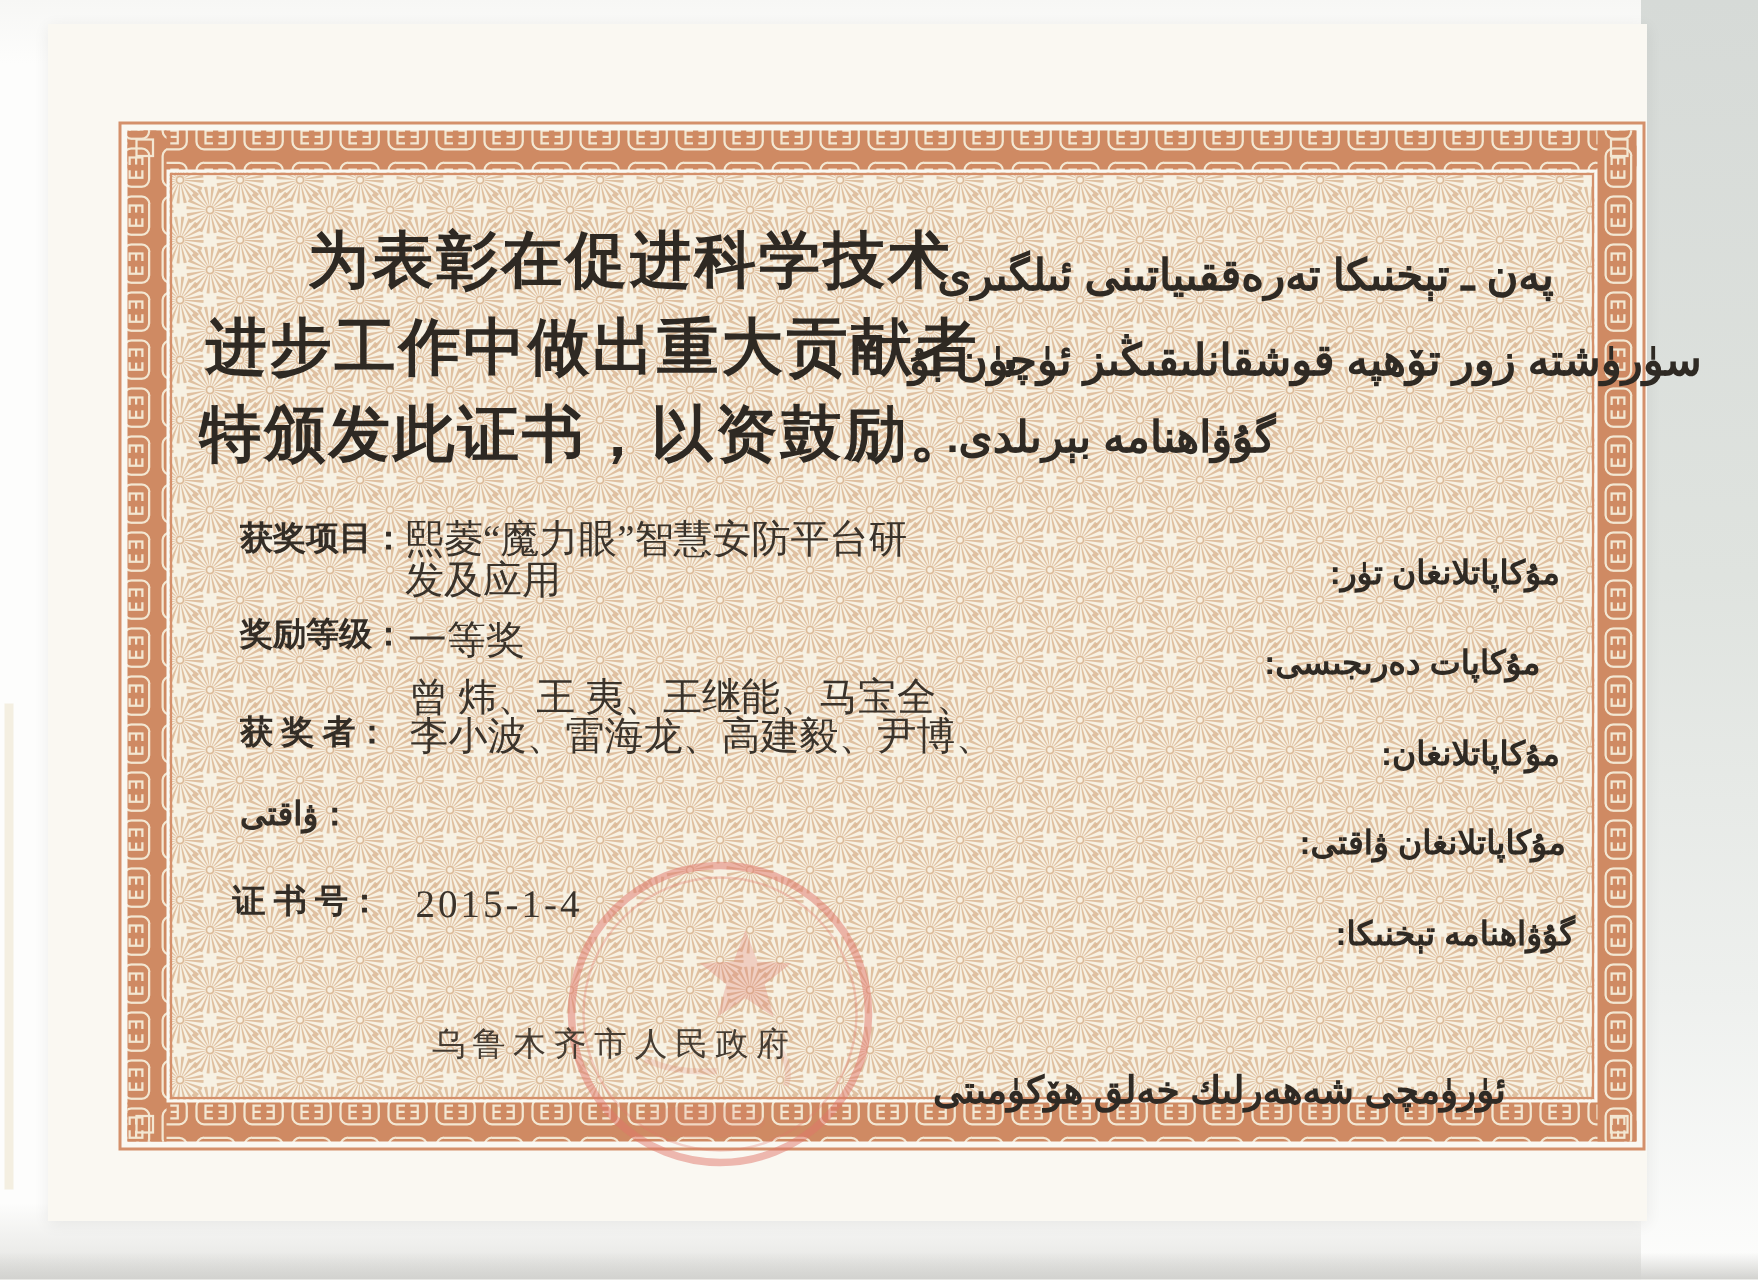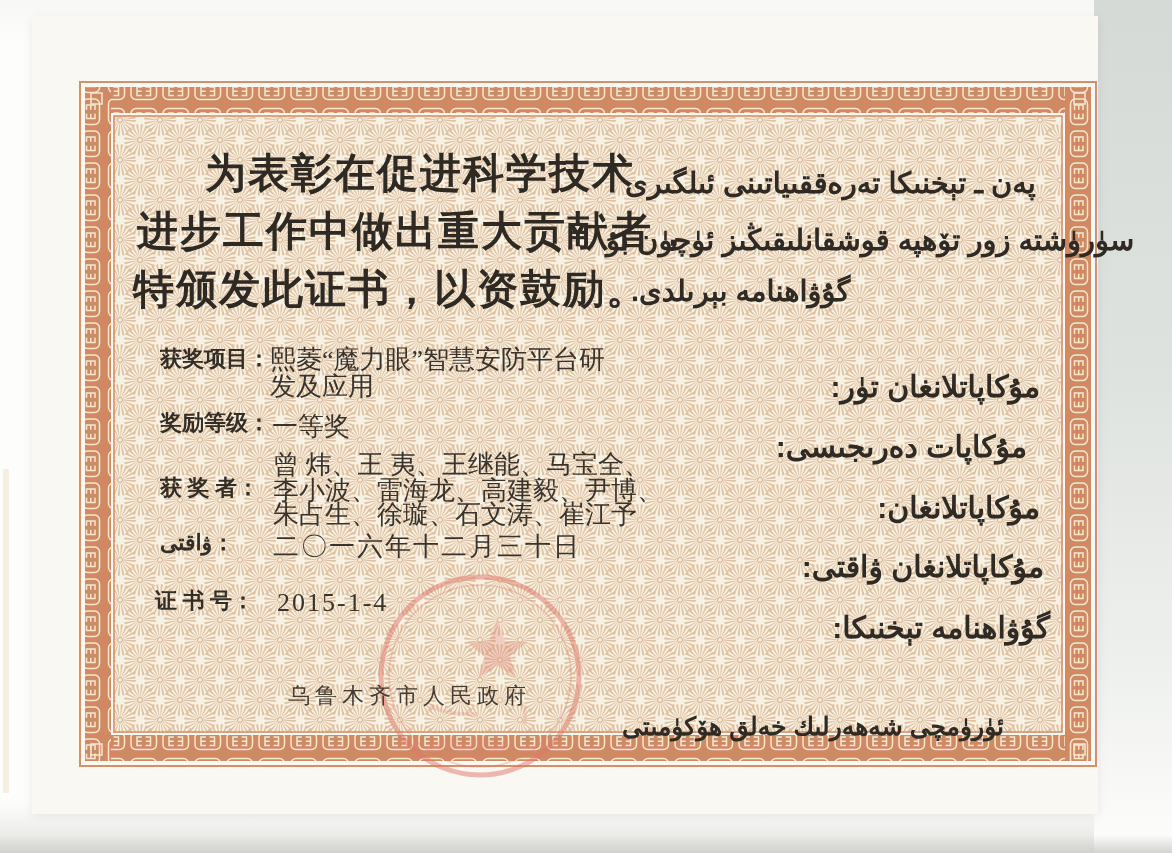--- a/index.html
+++ b/index.html
@@ -14,21 +14,21 @@
   .paper{position:absolute;left:32px;top:16px;width:1066px;height:798px;background:#faf8f2;
         box-shadow:0 2px 10px rgba(0,0,0,.07);}
   .deco{position:absolute;left:0;top:0;}
   .txt{position:absolute;white-space:nowrap;}
   .cn{color:#37302a;}
   .cite{font-size:41px;font-weight:700;letter-spacing:2px;color:#2e2923;}
   .lbl{font-size:22px;font-weight:700;color:#332d26;}
   .val{font-size:26px;color:#3a332b;}
   .ug{font-family:Liberation Sans, sans-serif;direction:rtl;color:#2f2a24;margin-top:28px;}
   .ug-cite{font-size:29px;font-weight:600;}
-  .ug-lbl{font-size:30px;font-weight:700;}
+  .ug-lbl{font-size:22px;font-weight:700;}
   .issuer-cn{font-size:22px;letter-spacing:5px;color:#453c32;}
   .issuer-ug{font-size:25px;font-weight:600;}
 </style>
 </head>
 <body>
 
 <div class="page">
   <div class="bg-right"></div>
   <div class="crease"></div>
   <div class="paper"></div>
@@ -94,24 +94,22 @@
   <div class="txt cn lbl" style="left:160px;top:344px">获奖项目：</div>
   <div class="txt cn val" style="left:270px;top:342px">熙菱“魔力眼”智慧安防平台研</div>
   <div class="txt cn val" style="left:270px;top:369px">发及应用</div>
 
   <div class="txt cn lbl" style="left:160px;top:408px">奖励等级：</div>
   <div class="txt cn val" style="left:272px;top:409px">一等奖</div>
 
   <div class="txt cn lbl" style="left:160px;top:473px">获 奖 者：</div>
   <div class="txt cn val" style="left:273px;top:473px">李小波、雷海龙、高建毅、尹博、</div>
   <div class="txt cn val" style="left:273px;top:447px">曾 炜、王 夷、王继能、马宝全、</div>
-  <div class="txt cn val" style="left:273px;top:497px">朱占生、徐璇、石文涛、崔江予</div>
 
   <div class="txt cn lbl" style="left:160px;top:528px">ۋاقتى：</div>
-  <div class="txt cn val" style="left:273px;top:529px;letter-spacing:2px">二〇一六年十二月三十日</div>
 
   <div class="txt cn lbl" style="left:155px;top:586px">证 书 号：</div>
   <div class="txt cn val" style="left:277px;top:588px;letter-spacing:2px">2015-1-4</div>
 
   <div class="txt cn issuer-cn" style="left:288px;top:681px">乌鲁木齐市人民政府</div>
   <div class="txt ug issuer-ug" style="left:622px;top:684px">ئۈرۈمچى شەھەرلىك خەلق ھۆكۈمىتى</div>
 
   <div class="txt ug ug-cite" style="left:625px;top:138px">پەن ـ تېخنىكا تەرەققىياتىنى ئىلگىرى</div>
   <div class="txt ug ug-cite" style="left:606px;top:195px">سۈرۈشتە زور تۆھپە قوشقانلىقىڭىز ئۈچۈن بۇ</div>
   <div class="txt ug ug-cite" style="left:631px;top:246px">گۇۋاھنامە بېرىلدى.</div>

